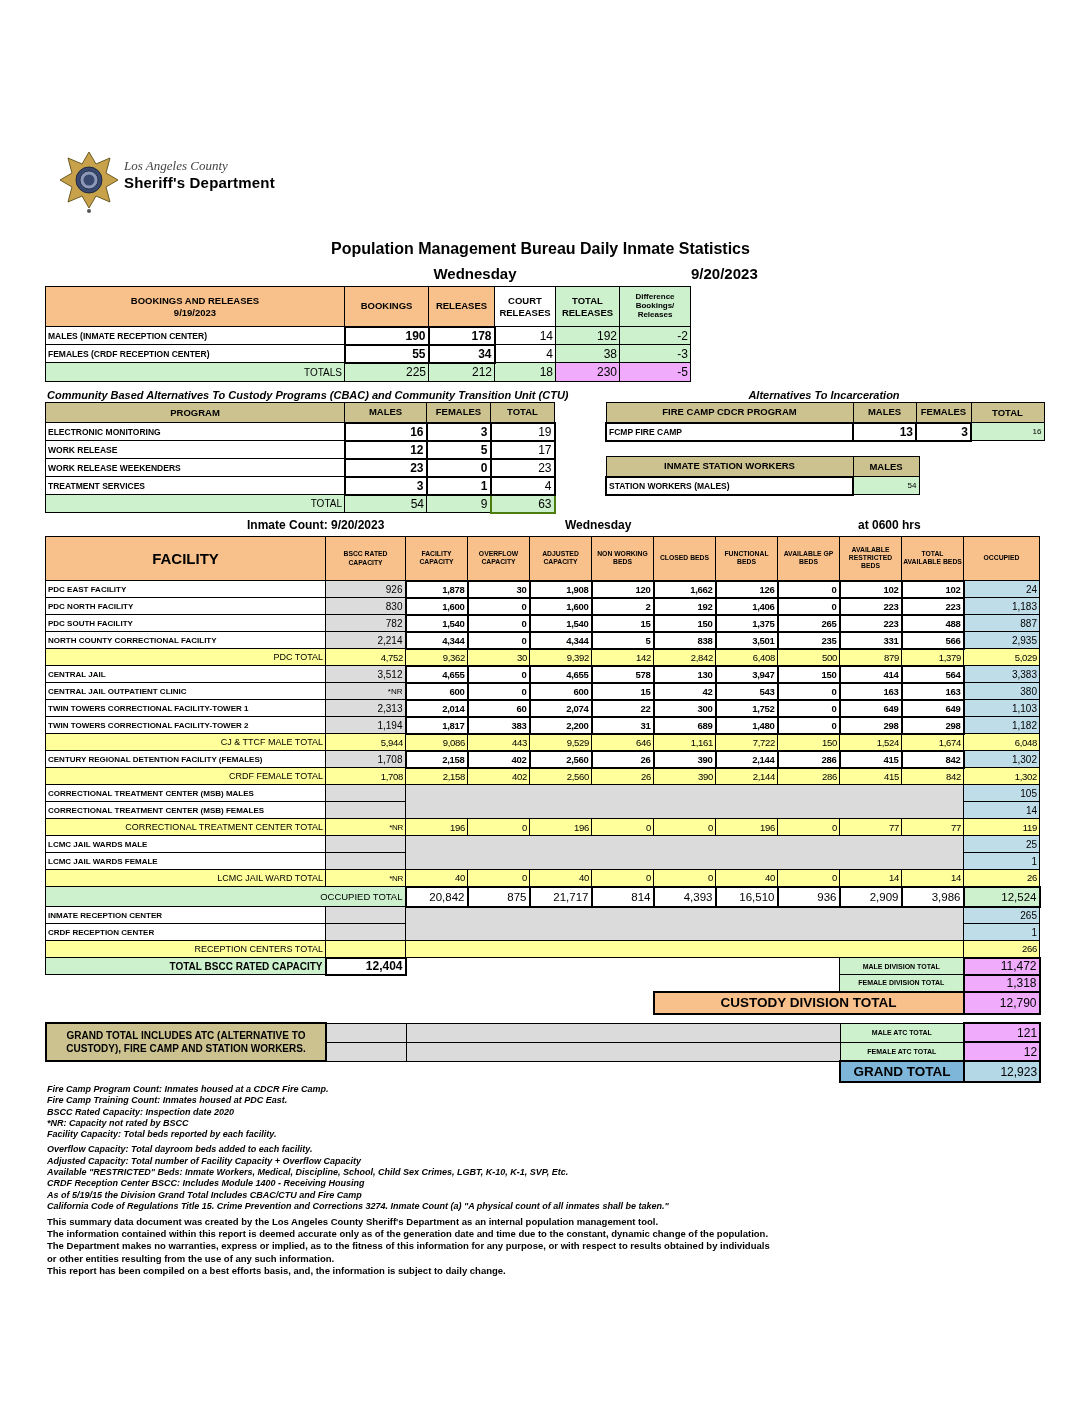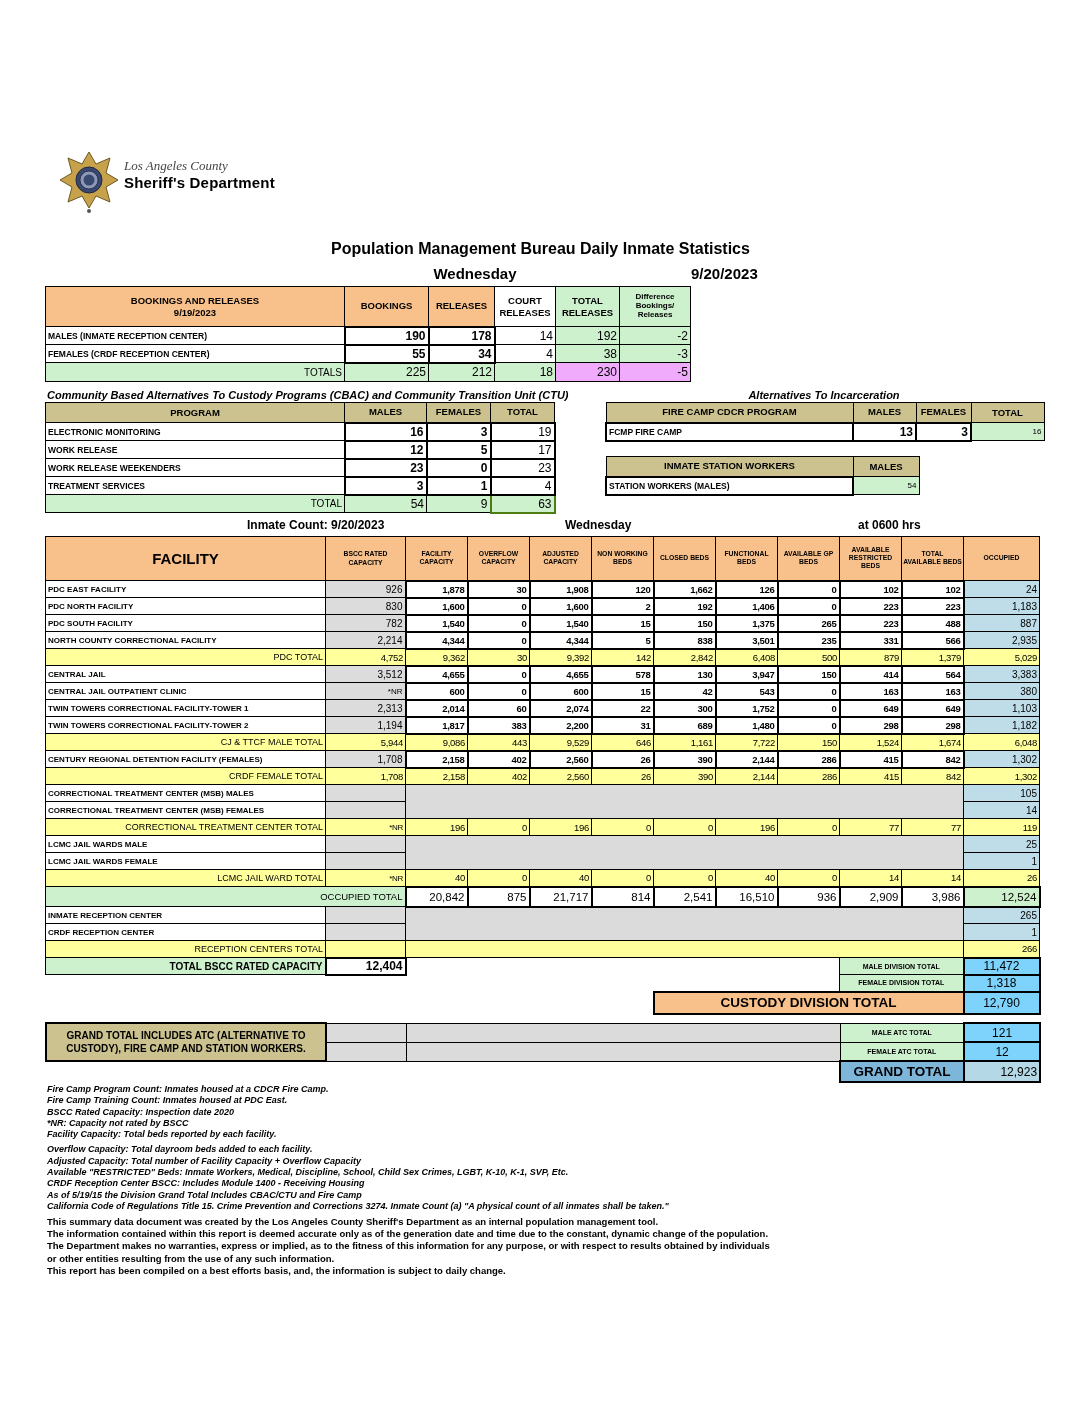--- a/index.html
+++ b/index.html
@@ -34,21 +34,21 @@
   .fl{font-weight:bold;font-size:8px;padding-left:2px;}
   .bscc{background:#DCDCDC;text-align:right;font-size:10px;}
   .nb{border:2px solid #000;font-weight:bold;text-align:right;font-size:9.5px;letter-spacing:-0.3px;}
   .occ{background:#BFDDE9;text-align:right;font-size:10px;}
   tr.tot td{background:#FFFF9C;}
   tr.tot .tl{text-align:right;font-size:9px;}
   tr.tot .v{text-align:right;font-size:9.5px;letter-spacing:-0.3px;}
   .ob{border:2px solid #000;text-align:right;font-size:11.5px;}
   .gl{background:#CDF0CD;text-align:right;font-size:9.5px;}
   .divlab{background:#CDF0CD;font-size:7px;font-weight:bold;text-align:center;}
-  .divval{background:#7dd3fc;font-size:12px;text-align:center;border:2px solid #000;}
+  .divval{background:#f0abfc;font-size:12px;text-align:right;border:2px solid #000;}
   .cdl{background:#F8C18C;font-size:13.5px;font-weight:bold;text-align:center;border:2px solid #000;}
   .bigbold{font-weight:bold;font-size:12px;text-align:right;border:2px solid #000;}
   .note{background:#CBC28F;font-size:10px;font-weight:bold;text-align:center;white-space:normal;line-height:1.35;border:2px solid #000;}
   .gtl{background:#7EB6DA;font-size:13.5px;font-weight:bold;text-align:center;border:2px solid #000;}
   .gtv{background:#B4D8E6;font-size:12px;text-align:right;border:2px solid #000;}
   
   .fnote{font-size:9px;font-style:italic;font-weight:bold;line-height:11.3px;}
   .dline{font-size:9.5px;font-weight:bold;line-height:12.2px;}
 </style>
 </head>
@@ -460,21 +460,21 @@
       <td class="v">14</td>
       <td class="v">14</td>
       <td class="v">26</td>
     </tr>
     <tr style="height:20px">
       <td class="gl" colspan="2">OCCUPIED TOTAL</td>
       <td class="ob">20,842</td>
       <td class="ob">875</td>
       <td class="ob">21,717</td>
       <td class="ob">814</td>
-      <td class="ob">2,541</td>
+      <td class="ob">4,393</td>
       <td class="ob">16,510</td>
       <td class="ob">936</td>
       <td class="ob">2,909</td>
       <td class="ob">3,986</td>
       <td class="ob gr">12,524</td>
     </tr>
     <tr style="height:17px">
       <td class="fl">INMATE RECEPTION CENTER</td>
       <td class="bscc"></td>
       <td class="gy" colspan="9" rowspan="2"></td>

